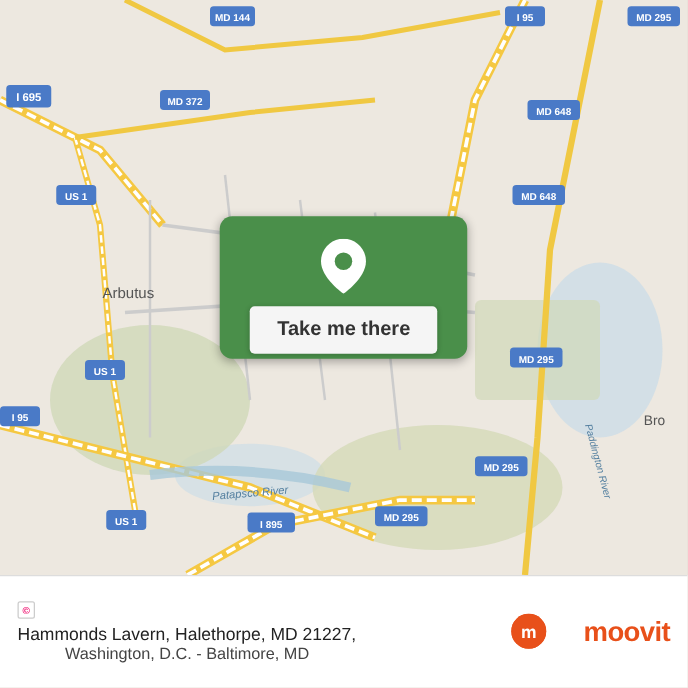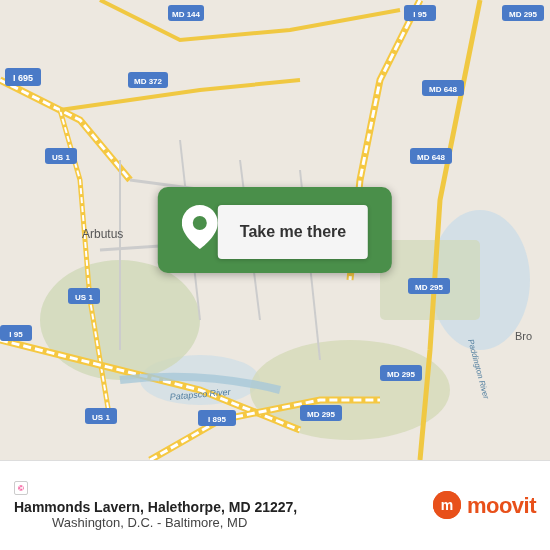--- a/index.html
+++ b/index.html
@@ -34,22 +34,24 @@
       left: 50%;
       transform: translate(-50%, -50%);
       display: flex;
       flex-direction: column;
       align-items: center;
     }
 
     .green-panel {
       background: #4a8f4a;
       border-radius: 10px;
-      padding: 18px 24px 14px 24px;
-      display: flex;
+      padding: 18px 24px 4px 24px;
+      display: flex;
+      flex-direction: column;
+      align-items: center;
       box-shadow: 0 2px 8px rgba(0,0,0,0.3);
     }
 
     .location-pin {
       width: 36px;
       height: 44px;
       margin-bottom: 10px;
       position: relative;
     }
 
@@ -104,21 +106,21 @@
       display: inline-flex;
       align-items: center;
       justify-content: center;
       font-size: 8px;
       font-weight: bold;
       color: #e06;
     }
 
     .address-line1 {
       font-size: 14px;
-      font-weight: 700;
+      font-weight: 400;
       color: #222;
       text-align: right;
     }
 
     .address-line2 {
       font-size: 13px;
       font-weight: 400;
       color: #444;
       margin-left: 38px;
     }
@@ -128,20 +130,21 @@
       flex-direction: column;
       align-items: flex-end;
       flex-shrink: 0;
     }
 
     .moovit-text {
       font-size: 22px;
       font-weight: 800;
       color: #e8501a;
       letter-spacing: -0.5px;
+      margin-left: 24px;
     }
 
     .moovit-icon {
       width: 28px;
       height: 28px;
       background: #e8501a;
       border-radius: 50%;
       display: flex;
       align-items: center;
       justify-content: center;

